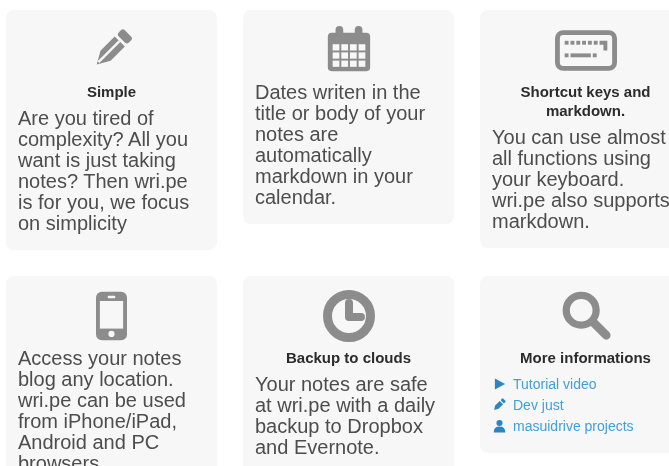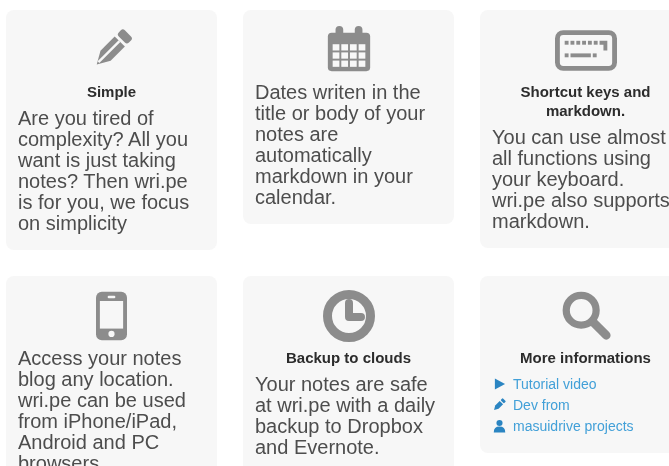--- a/index.html
+++ b/index.html
@@ -193,21 +193,21 @@
         </li>
         <li>
           <span class="li-icon">
             <svg width="14" height="14" viewBox="0 0 14 14" fill="currentColor">
               <g transform="rotate(45 7 7)">
                 <rect x="4.6" y="-0.5" width="4.8" height="3" rx="1"></rect>
                 <path d="M4.6 3.6 H9.4 V10 L7 14 L4.6 10 Z"></path>
               </g>
             </svg>
           </span>
-          <a>Dev from</a>
+          <a>Dev just</a>
         </li>
         <li>
           <span class="li-icon">
             <svg width="13" height="14" viewBox="0 0 14 14" fill="currentColor">
               <circle cx="7" cy="3.8" r="3.3"></circle>
               <path d="M0.8 14 Q0.8 7.6 7 7.6 Q13.2 7.6 13.2 14 Z"></path>
             </svg>
           </span>
           <a>masuidrive projects</a>
         </li>

